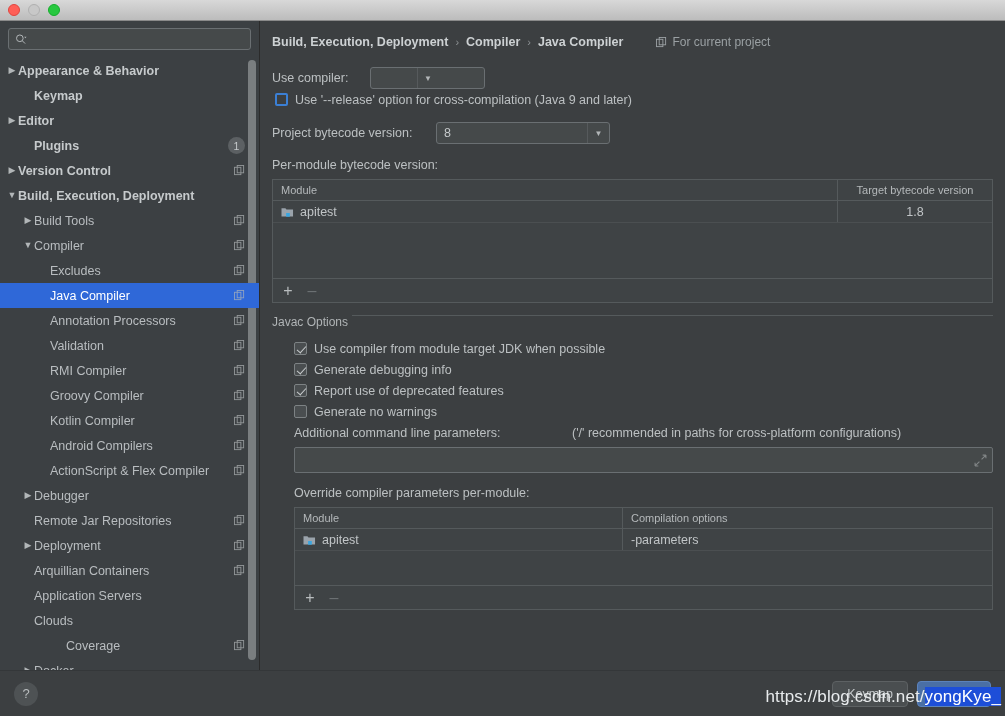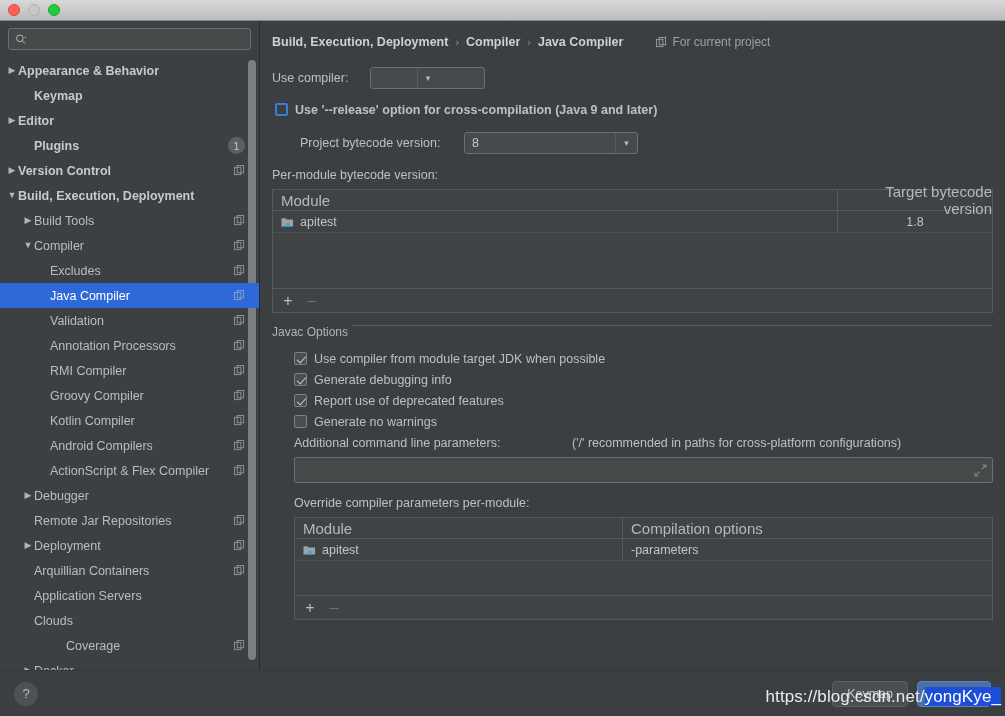--- a/index.html
+++ b/index.html
@@ -234,21 +234,21 @@
     border: 1px solid #555a5c;
     background: #3f4345;
   }
   .tbl-head {
     display: flex;
     height: 21px;
     background: #3f4345;
     border-bottom: 1px solid #555a5c;
   }
   .th {
-    font-size: 15px;
+    font-size: 11px;
     color: #b5b9bb;
     display: flex;
     align-items: center;
     padding-left: 8px;
   }
   .th.sep { border-left: 1px solid #555a5c; text-align: right; }
   .th.ctr { justify-content: center; padding-left: 0; }
   .tbl-row {
     display: flex;
     height: 22px;
@@ -459,31 +459,31 @@
             <span class="tree-label">Java Compiler</span>
             <span style="margin-left: auto; display: flex;">
               <svg class="copy-ico" viewBox="0 0 12 12">
                 <rect x="0.5" y="2.5" width="7" height="8" fill="none" stroke="#b2b6b8" stroke-width="1"></rect>
                 <rect x="3.5" y="0.5" width="7" height="8" fill="none" stroke="#b2b6b8" stroke-width="1"></rect>
               </svg>
             </span>
           </div>
           <div class="tree-item" style="padding-left: 38px;">
             <span class="arrow">&nbsp;</span>
+            <span class="tree-label">Annotation Processors</span>
+            <span style="margin-left: auto; display: flex;">
+              <svg class="copy-ico" viewBox="0 0 12 12">
+                <rect x="0.5" y="2.5" width="7" height="8" fill="none" stroke="#b2b6b8" stroke-width="1"></rect>
+                <rect x="3.5" y="0.5" width="7" height="8" fill="none" stroke="#b2b6b8" stroke-width="1"></rect>
+              </svg>
+            </span>
+          </div>
+          <div class="tree-item" style="padding-left: 38px;">
+            <span class="arrow">&nbsp;</span>
             <span class="tree-label">Validation</span>
-            <span style="margin-left: auto; display: flex;">
-              <svg class="copy-ico" viewBox="0 0 12 12">
-                <rect x="0.5" y="2.5" width="7" height="8" fill="none" stroke="#b2b6b8" stroke-width="1"></rect>
-                <rect x="3.5" y="0.5" width="7" height="8" fill="none" stroke="#b2b6b8" stroke-width="1"></rect>
-              </svg>
-            </span>
-          </div>
-          <div class="tree-item" style="padding-left: 38px;">
-            <span class="arrow">&nbsp;</span>
-            <span class="tree-label">Annotation Processors</span>
             <span style="margin-left: auto; display: flex;">
               <svg class="copy-ico" viewBox="0 0 12 12">
                 <rect x="0.5" y="2.5" width="7" height="8" fill="none" stroke="#b2b6b8" stroke-width="1"></rect>
                 <rect x="3.5" y="0.5" width="7" height="8" fill="none" stroke="#b2b6b8" stroke-width="1"></rect>
               </svg>
             </span>
           </div>
           <div class="tree-item" style="padding-left: 38px;">
             <span class="arrow">&nbsp;</span>
             <span class="tree-label">RMI Compiler</span>
@@ -611,27 +611,27 @@
       </div>
 
       <div class="row" style="margin-top:15px;">
         <span class="lbl" style="width:98px;">Use compiler:</span>
         <div class="combo" style="width:115px;flex-direction:column;">
           <span class="val">Javac</span>
           <span class="caret">▼</span>
         </div>
       </div>
 
-      <div class="cb-row" style="margin-top:10px;margin-left:3px;font-weight:bold;">
+      <div class="cb-row" style="margin-left:3px;">
         <span class="cb focus" id="cb-release"></span>
         <span class="cb-label">Use '--release' option for cross-compilation (Java 9 and later)</span>
       </div>
 
       <div class="row" style="margin-top:12px;">
-        <span class="lbl" style="width:164px;margin-left:28px;">Project bytecode version:</span>
+        <span class="lbl" style="width:164px;">Project bytecode version:</span>
         <div class="combo" style="width:174px;">
           <span class="val">8</span>
           <span class="caret">▼</span>
         </div>
       </div>
 
       <div class="lbl" style="margin-top:14px;">Per-module bytecode version:</div>
 
       <div class="tbl" style="margin-top:7px;">
         <div class="tbl-head">

